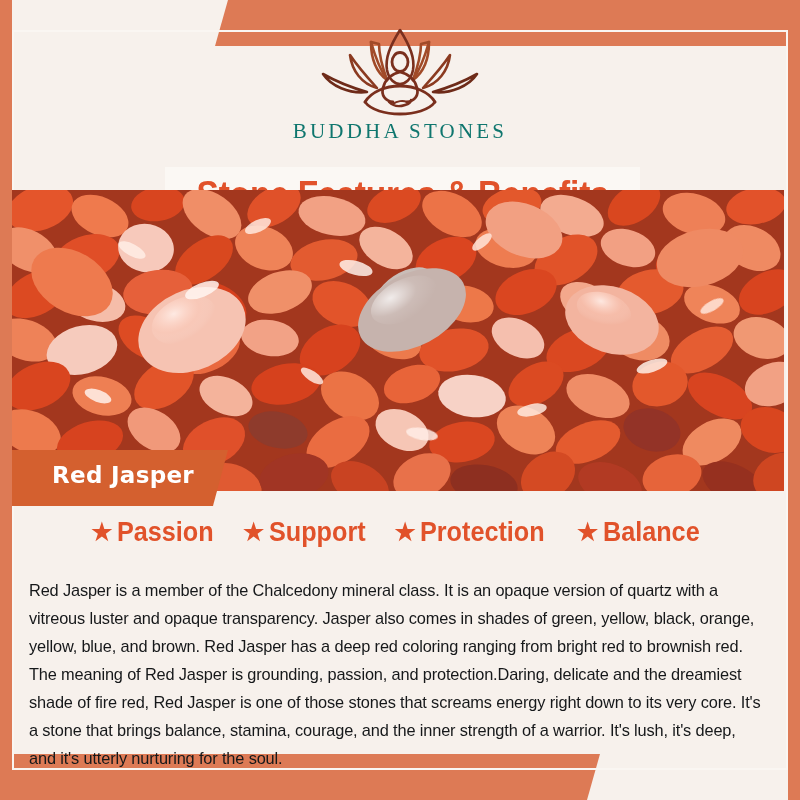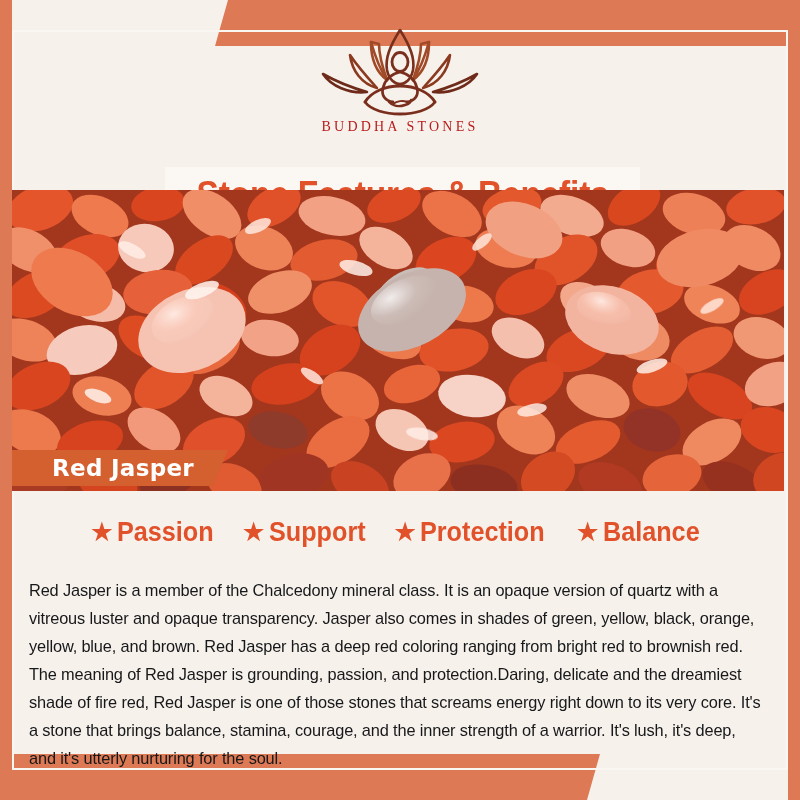--- a/index.html
+++ b/index.html
@@ -86,23 +86,23 @@
     width: 800px;
     text-align: center;
   }
   .logo-mark {
     display: block;
     margin: 0 auto;
   }
   .brand-name {
     margin-top: 2px;
     font-family: "Liberation Serif", serif;
-    font-size: 14px;
+    font-size: 21px;
     letter-spacing: 3.2px;
-    color: #b91c1c;
+    color: #0f766e;
     text-align: center;
   }
 
   
   .title-band {
     position: absolute;
     left: 165px;
     top: 135px;
     width: 475px;
     height: 55px;
@@ -138,25 +138,25 @@
     display: block;
     width: 772px;
     height: 301px;
   }
 
   
   .ribbon {
     position: absolute;
     left: 12px;
     top: 450px;
-    height: 36px;
+    height: 50px;
     z-index: 6;
     background: #d4602f;
     clip-path: polygon(0 0, 100% 0, calc(100% - 15px) 100%, 0 100%);
-    padding: 0 34px 0 40px;
+    padding: 0 34px 6px 40px;
     display: flex;
     align-items: center;
   }
   .ribbon-text {
     color: #ffffff;
     font-family: "DejaVu Sans", sans-serif;
     font-size: 23px;
     font-weight: bold;
     letter-spacing: 0.3px;
     white-space: nowrap;

